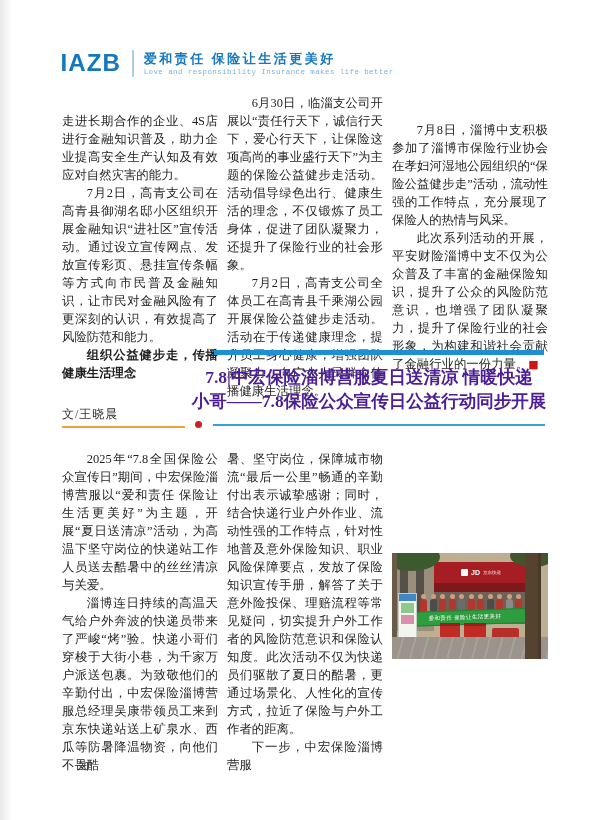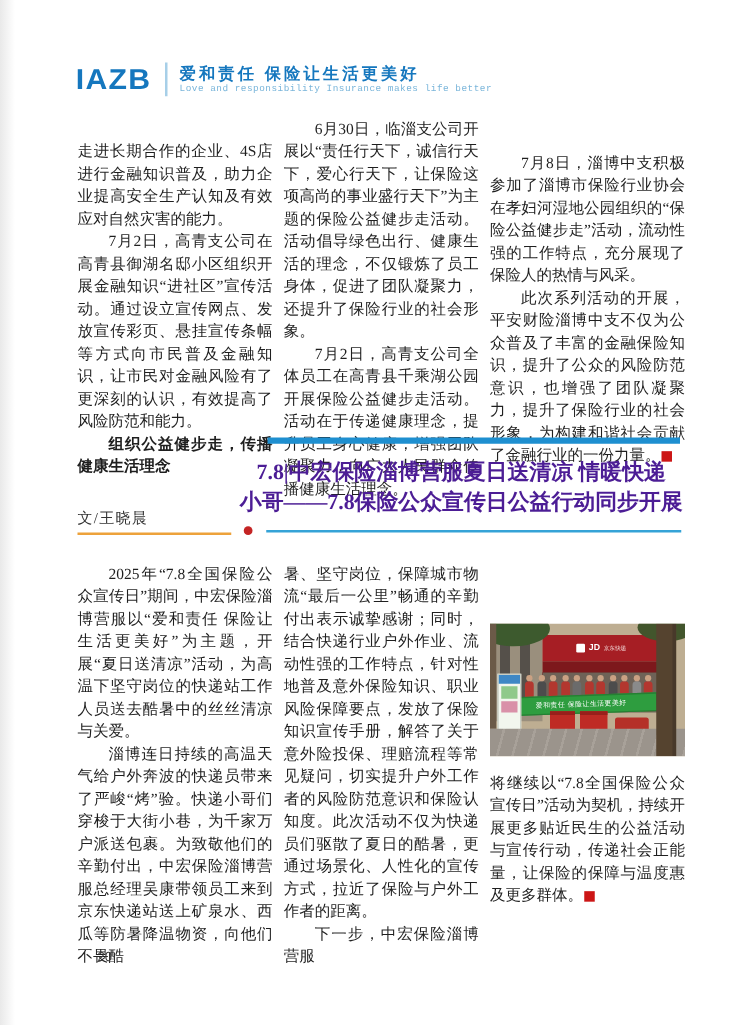--- a/index.html
+++ b/index.html
@@ -174,18 +174,17 @@
           <div class="pic1"></div>
           <div class="pic2"></div>
         </div>
         <div class="ph-cart c1"></div>
         <div class="ph-cart c2"></div>
         <div class="ph-trike"></div>
         <div class="ph-ground"></div>
         <div class="ph-tree"></div>
       </div>
 
-      <p><span>将继续以“7.8全国保险公众宣传日”活动为契机，持续开展更多贴近民生的公益活动与宣传行动，传递社会正能量，让保险的保障与温度惠及更多群体。</span><span class="endmark">■</span></p>
     </div>
   </div>
 
   <div class="pagenum">20</div>
 </div>
 
 </body></html>

